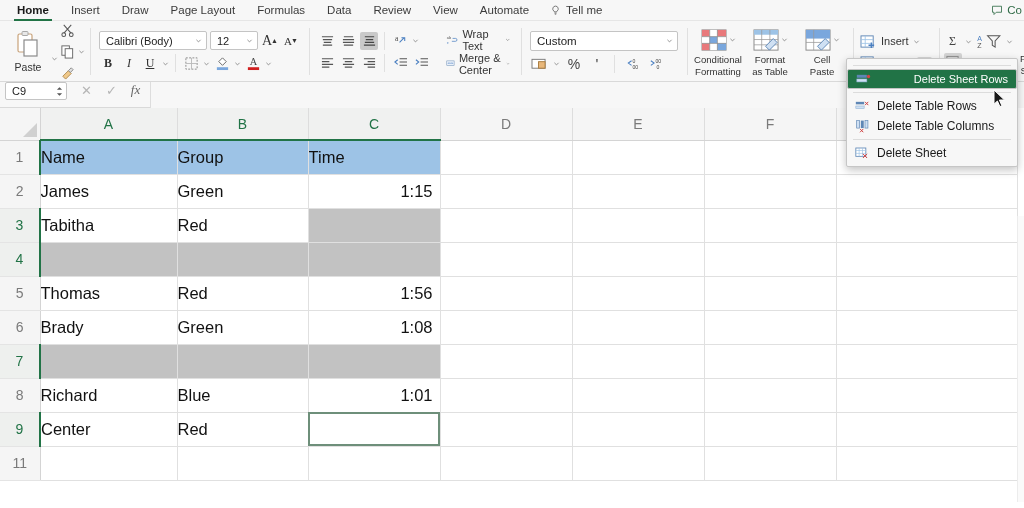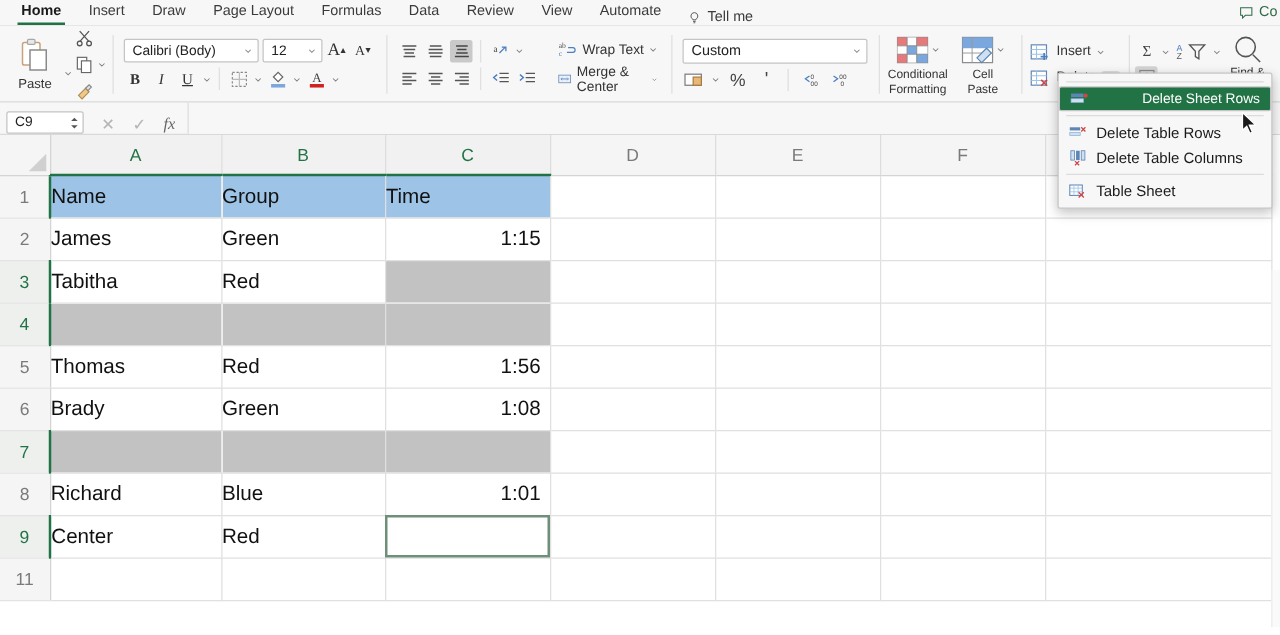--- a/index.html
+++ b/index.html
@@ -13,21 +13,21 @@
   }
   #app { position: relative; width: 1024px; height: 508px; }
 
   
   .tabbar {
     position: relative;
     height: 21px;
     background: #f7f7f7;
     border-bottom: 1px solid #e6e6e6;
     display: flex;
-    align-items: flex-end;
+    align-items: center;
     padding-left: 6px;
   }
   .tab {
     font-size: 11.5px;
     color: #3b3b3b;
     padding: 0 11px;
     height: 21px;
     line-height: 20px;
     position: relative;
     white-space: nowrap;
@@ -115,21 +115,21 @@
   .edit-col { display: flex; flex-direction: column; justify-content: center; gap: 3px; height: 61px; }
   .findsel {
     display: flex; flex-direction: column; align-items: center; justify-content: center;
     width: 42px; height: 56px; gap: 1px;
   }
   .findsel .cap { font-size: 9.6px; line-height: 10.5px; text-align: center; color: #333; }
 
   
   .fbar {
     height: 26px; background: #f7f7f7; border-bottom: 1px solid #d9d9d9;
-    display: flex; align-items: flex-end;
+    display: flex; align-items: flex-start;
   }
   .namebox {
     width: 62px; height: 18px; margin-left: 5px;
     background: #fff; border: 1px solid #c4c4c4; border-radius: 2px;
     display: flex; align-items: center; justify-content: space-between;
     padding: 0 3px 0 6px; font-size: 11px; color: #222;
   }
   .spin { display: flex; flex-direction: column; gap: 1px; }
   .fb-icons { display: flex; align-items: center; gap: 14px; margin-left: 14px; color: #b5b5b5; }
   .fb-icons span { font-size: 13px; }
@@ -494,20 +494,35 @@
               <path d="M2 4l3 3 3-3" fill="none" stroke="#555" stroke-width="1.2"></path>
             </svg>
         </div>
         <span class="cap">Conditional</span>
         <span class="cap">Formatting</span>
       </div>
       <div class="styles-btn">
         <div class="styles-icon-wrap">
           <svg width="27" height="25" viewBox="0 0 28 26">
             <rect x="1" y="2" width="25" height="21" fill="#fff" stroke="#8a8a8a" stroke-width="1"></rect>
+            <rect x="1" y="2" width="25" height="5" fill="#9dc3e6"></rect>
+            <path d="M9 2v21M17.5 2v21M1 12h25M1 17.5h25" stroke="#9a9a9a" stroke-width=".8"></path>
+            <path d="M13 19l8-8 4 4-8 8z" fill="#cfe0f3" stroke="#5e86b5" stroke-width="1"></path>
+          </svg>
+          <svg class="chev" viewBox="0 0 10 10" style="margin-top:8px">
+              <path d="M2 4l3 3 3-3" fill="none" stroke="#555" stroke-width="1.2"></path>
+            </svg>
+        </div>
+        <span class="cap">Format</span>
+        <span class="cap">as Table</span>
+      </div>
+      <div class="styles-btn">
+        <div class="styles-icon-wrap">
+          <svg width="27" height="25" viewBox="0 0 28 26">
+            <rect x="1" y="2" width="25" height="21" fill="#fff" stroke="#8a8a8a" stroke-width="1"></rect>
             <rect x="1" y="2" width="25" height="9" fill="#7aa7dd"></rect>
             <path d="M1 15h25M9 2v21" stroke="#9a9a9a" stroke-width=".8"></path>
             <path d="M13 19l8-8 4 4-8 8z" fill="#cfe0f3" stroke="#5e86b5" stroke-width="1"></path>
           </svg>
           <svg class="chev" viewBox="0 0 10 10" style="margin-top:8px">
               <path d="M2 4l3 3 3-3" fill="none" stroke="#555" stroke-width="1.2"></path>
             </svg>
         </div>
         <span class="cap">Cell</span>
         <span class="cap">Paste</span>
@@ -767,21 +782,21 @@
       </svg>
       <span>Delete Table Columns</span>
     </div>
     <div class="msep"></div>
     <div class="mitem">
       <svg class="mico" viewBox="0 0 18 16">
         <rect x="1" y="2" width="12" height="10" fill="#fff" stroke="#5e86b5" stroke-width="1"></rect>
         <path d="M1 5h12M1 8.5h12M5 2v10M9 2v10" stroke="#9dc3e6" stroke-width=".8"></path>
         <path d="M9.5 9l5 5M14.5 9l-5 5" stroke="#d04545" stroke-width="1.2"></path>
       </svg>
-      <span>Table Sheet</span>
+      <span>Delete Sheet</span>
     </div>
   </div>
 
   <svg class="cursor" viewBox="0 0 13 19">
     <path d="M1 1l10.5 10H6.4l2.5 5.7-2 .9L4.4 12 1 15.2z" fill="#1a1a1a" stroke="#fff" stroke-width="1"></path>
   </svg>
 
 </div>
 
 </body></html>

